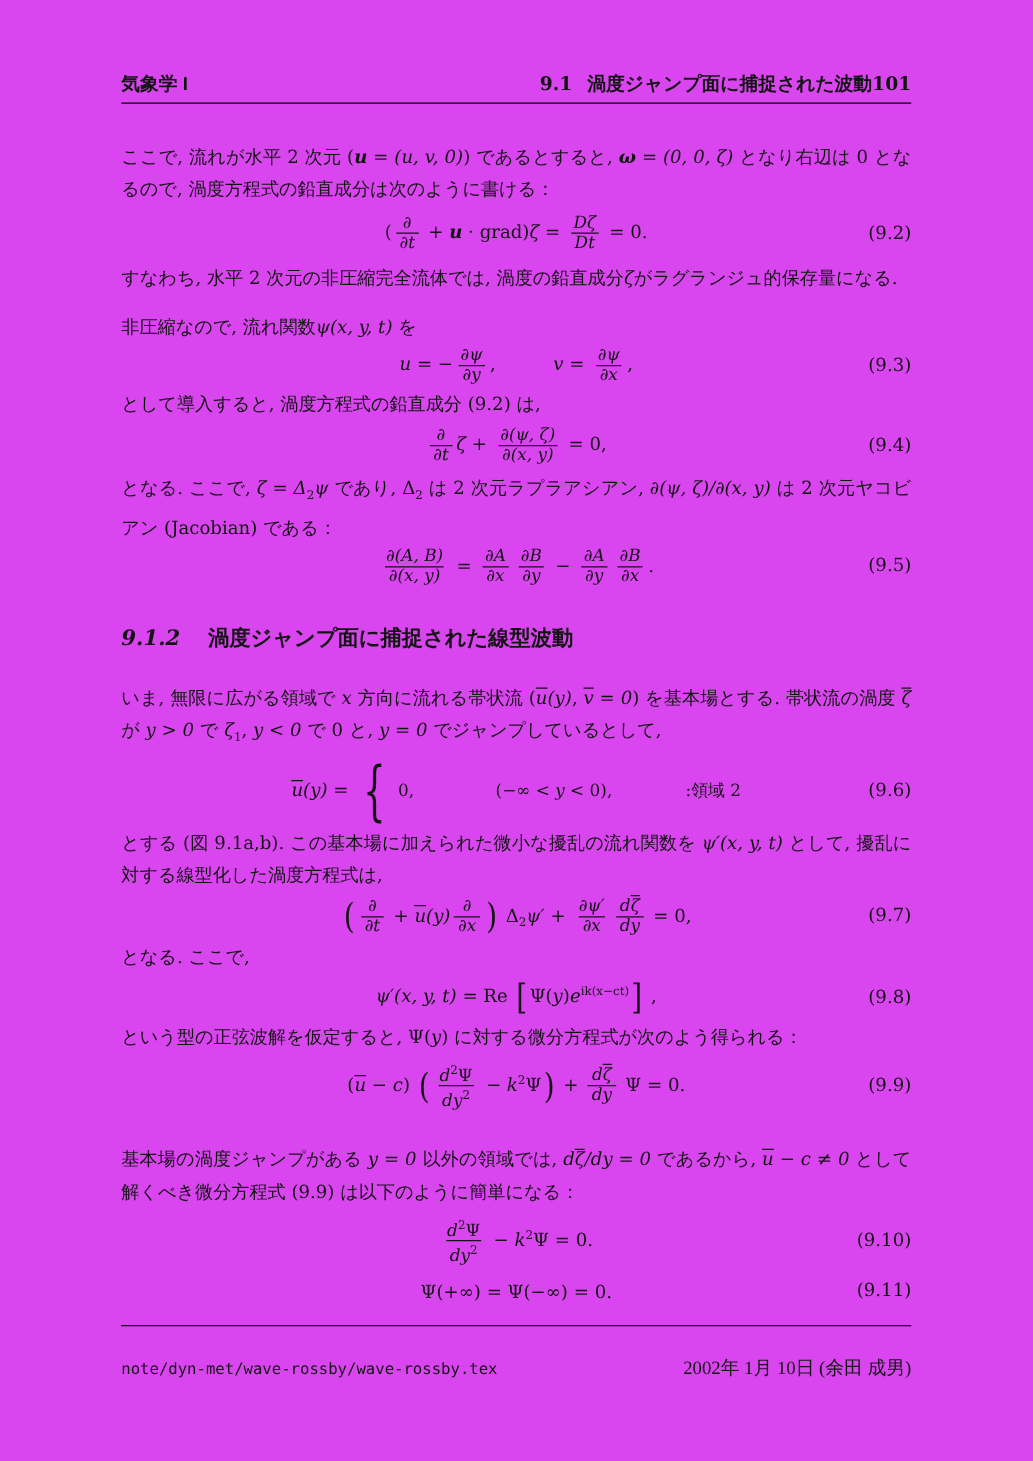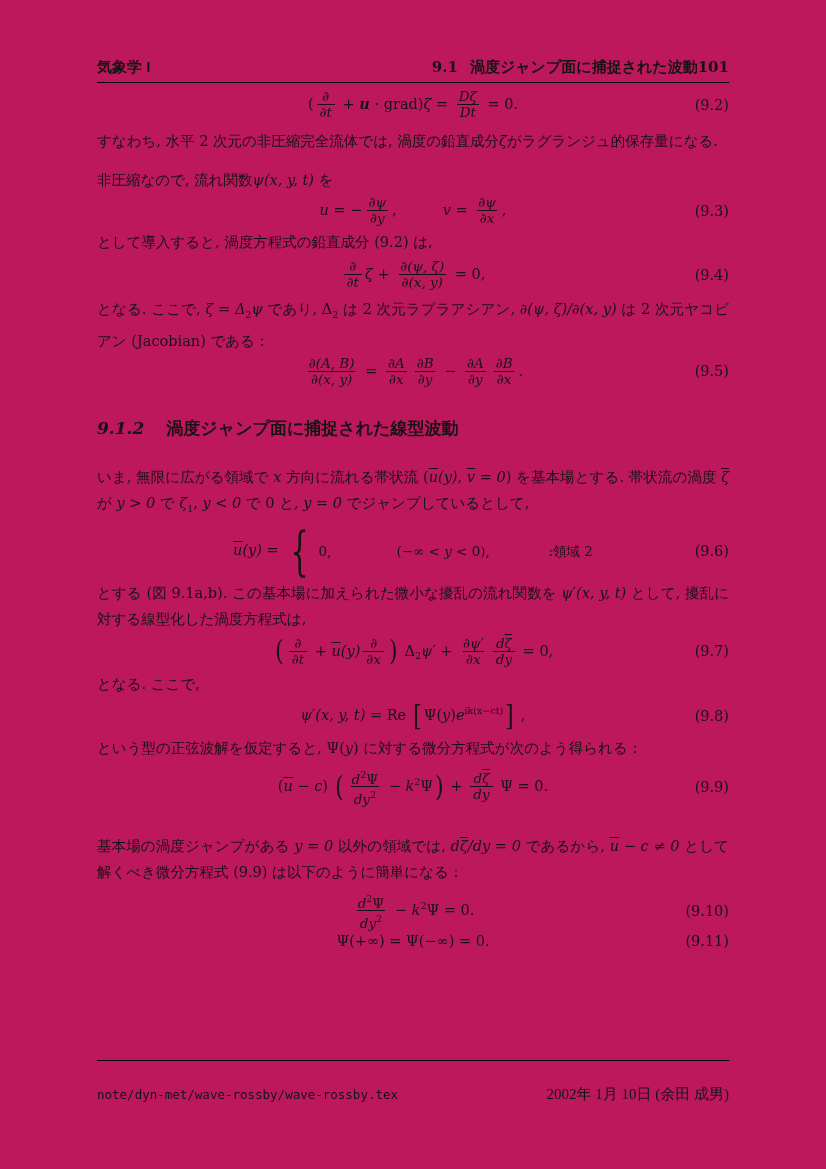--- a/index.html
+++ b/index.html
@@ -1,16 +1,16 @@
 <!DOCTYPE html>
 <html><head>
 <meta charset="utf-8">
 <style>
   html,body{margin:0;padding:0;background:#9a9a9a;}
-  .page{width:826px;height:1169px;background:#be185d;position:relative;overflow:hidden;
+  .page{width:826px;height:1169px;background:#d946ef;position:relative;overflow:hidden;
         color:#141414;font-family:"DejaVu Serif",serif;}
   .content{position:absolute;left:97px;top:0;width:632px;}
 
   
   .pghead{display:flex;justify-content:space-between;align-items:baseline;margin-top:58px;}
   .hl{font-family:"Liberation Sans",sans-serif;font-weight:bold;font-size:15px;}
   .hr-group{display:flex;align-items:baseline;}
   .hsec{font-family:"DejaVu Serif",serif;font-weight:bold;font-size:15px;margin-right:12px;}
   .htitle{font-family:"Liberation Sans",sans-serif;font-weight:bold;font-size:15px;}
   .hpage{font-family:"DejaVu Serif",serif;font-weight:bold;font-size:15px;}
@@ -67,20 +67,21 @@
     <div class="pghead">
       <span class="hl">気象学 I</span>
       <span class="hr-group">
         <span class="hsec">9.1</span>
         <span class="htitle">渦度ジャンプ面に捕捉された波動</span>
         <span class="hpage">101</span>
       </span>
     </div>
     <div class="headrule"></div>
     <div>
+        <div class="para" style="margin-top: 30px;"><span class="sjp">ここで, 流れが水平 2 次元 (</span><span class="smb">u</span><span class="sm"> = (u, v, 0)</span><span class="sjp">) であるとすると, </span><span class="smb">ω</span><span class="sm"> = (0, 0, ζ)</span><span class="sjp"> となり右辺は 0 となるので, 渦度方程式の鉛直成分は次のように書ける：</span></div>
         <div class="eq" style="margin-top: 6px;"><span class="eqc"><span class="tr">(</span><span class="frac">
               <span class="fn"><span class="ti">∂</span></span>
               <span class="fd"><span class="ti">∂t</span></span>
             </span><span class="tr"> + </span><span class="tb">u</span><span class="tr"> · grad)</span><span class="ti">ζ</span><span class="tr"> = </span><span class="frac">
               <span class="fn"><span class="ti">Dζ</span></span>
               <span class="fd"><span class="ti">Dt</span></span>
             </span><span class="tr"> = 0.</span></span><span class="eqnum">(9.2)</span></div>
         <div class="para" style="margin-top: 8px;"><span class="sjp">すなわち, 水平 2 次元の非圧縮完全流体では, 渦度の鉛直成分</span><span class="sm">ζ</span><span class="sjp">がラグランジュ的保存量になる.</span></div>
         <div class="para" style="margin-top: 13px;"><span class="sjp">非圧縮なので, 流れ関数</span><span class="sm">ψ(x, y, t)</span><span class="sjp"> を</span></div>
         <div class="eq" style="margin-top: 2px;"><span class="eqc"><span class="ti">u</span><span class="tr"> = −</span><span class="frac">
@@ -149,20 +150,20 @@
               <span class="fd"><span class="ti">dy</span><sup class="tsmall">2</sup></span>
             </span><span class="tr"> − </span><span class="ti">k</span><sup class="tsmall">2</sup><span class="tr">Ψ</span><span class="bigd">)</span><span class="tr"> + </span><span class="frac">
               <span class="fn"><span class="ti">d</span><span class="tov">ζ</span></span>
               <span class="fd"><span class="ti">dy</span></span>
             </span><span class="tr"> Ψ = 0.</span></span><span class="eqnum">(9.9)</span></div>
         <div class="para" style="margin-top: 26px;"><span class="sjp">基本場の渦度ジャンプがある </span><span class="sm">y = 0</span><span class="sjp"> 以外の領域では, </span><span class="sm">d</span><span class="smo">ζ</span><span class="sm">/dy = 0</span><span class="sjp"> であるから, </span><span class="smo">u</span><span class="sm"> − c ≠ 0</span><span class="sjp"> として解くべき微分方程式 (9.9) は以下のように簡単になる：</span></div>
         <div class="eq" style="margin-top: 6px;"><span class="eqc"><span class="frac">
               <span class="fn"><span class="ti">d</span><sup class="tsmall">2</sup><span class="tr">Ψ</span></span>
               <span class="fd"><span class="ti">dy</span><sup class="tsmall">2</sup></span>
             </span><span class="tr"> − </span><span class="ti">k</span><sup class="tsmall">2</sup><span class="tr">Ψ = 0.</span></span><span class="eqnum">(9.10)</span></div>
-        <div class="eq" style=""><span class="eqc"><span class="tr">Ψ(+∞) = Ψ(−∞) = 0.</span></span><span class="eqnum">(9.11)</span></div>
+        <div class="eq" style="margin-top: 10px;"><span class="eqc"><span class="tr">Ψ(+∞) = Ψ(−∞) = 0.</span></span><span class="eqnum">(9.11)</span></div>
       </div>
   </div>
   <div class="pgfoot">
     <span class="fleft">note/dyn-met/wave-rossby/wave-rossby.tex</span>
     <span class="fright">2002年 1月 10日 (余田 成男)</span>
   </div>
 </div>
 
 </body></html>

